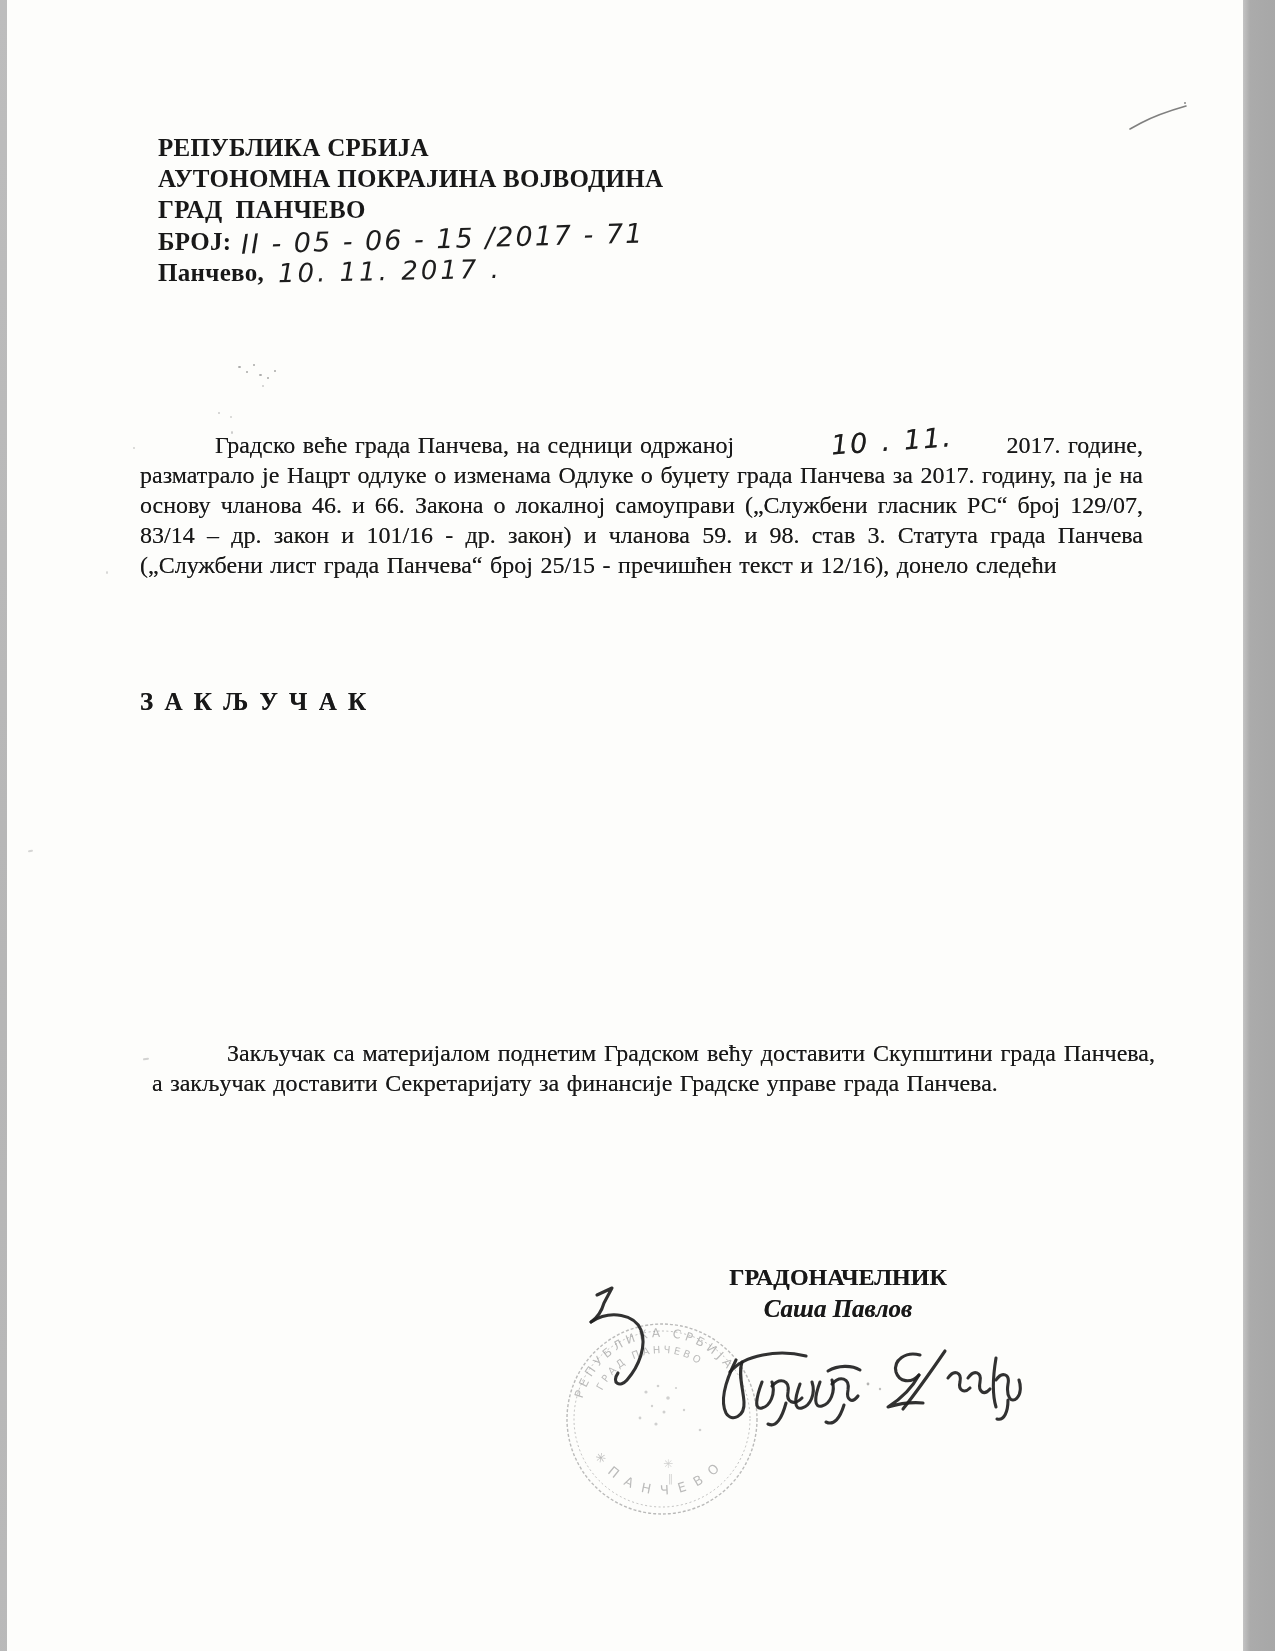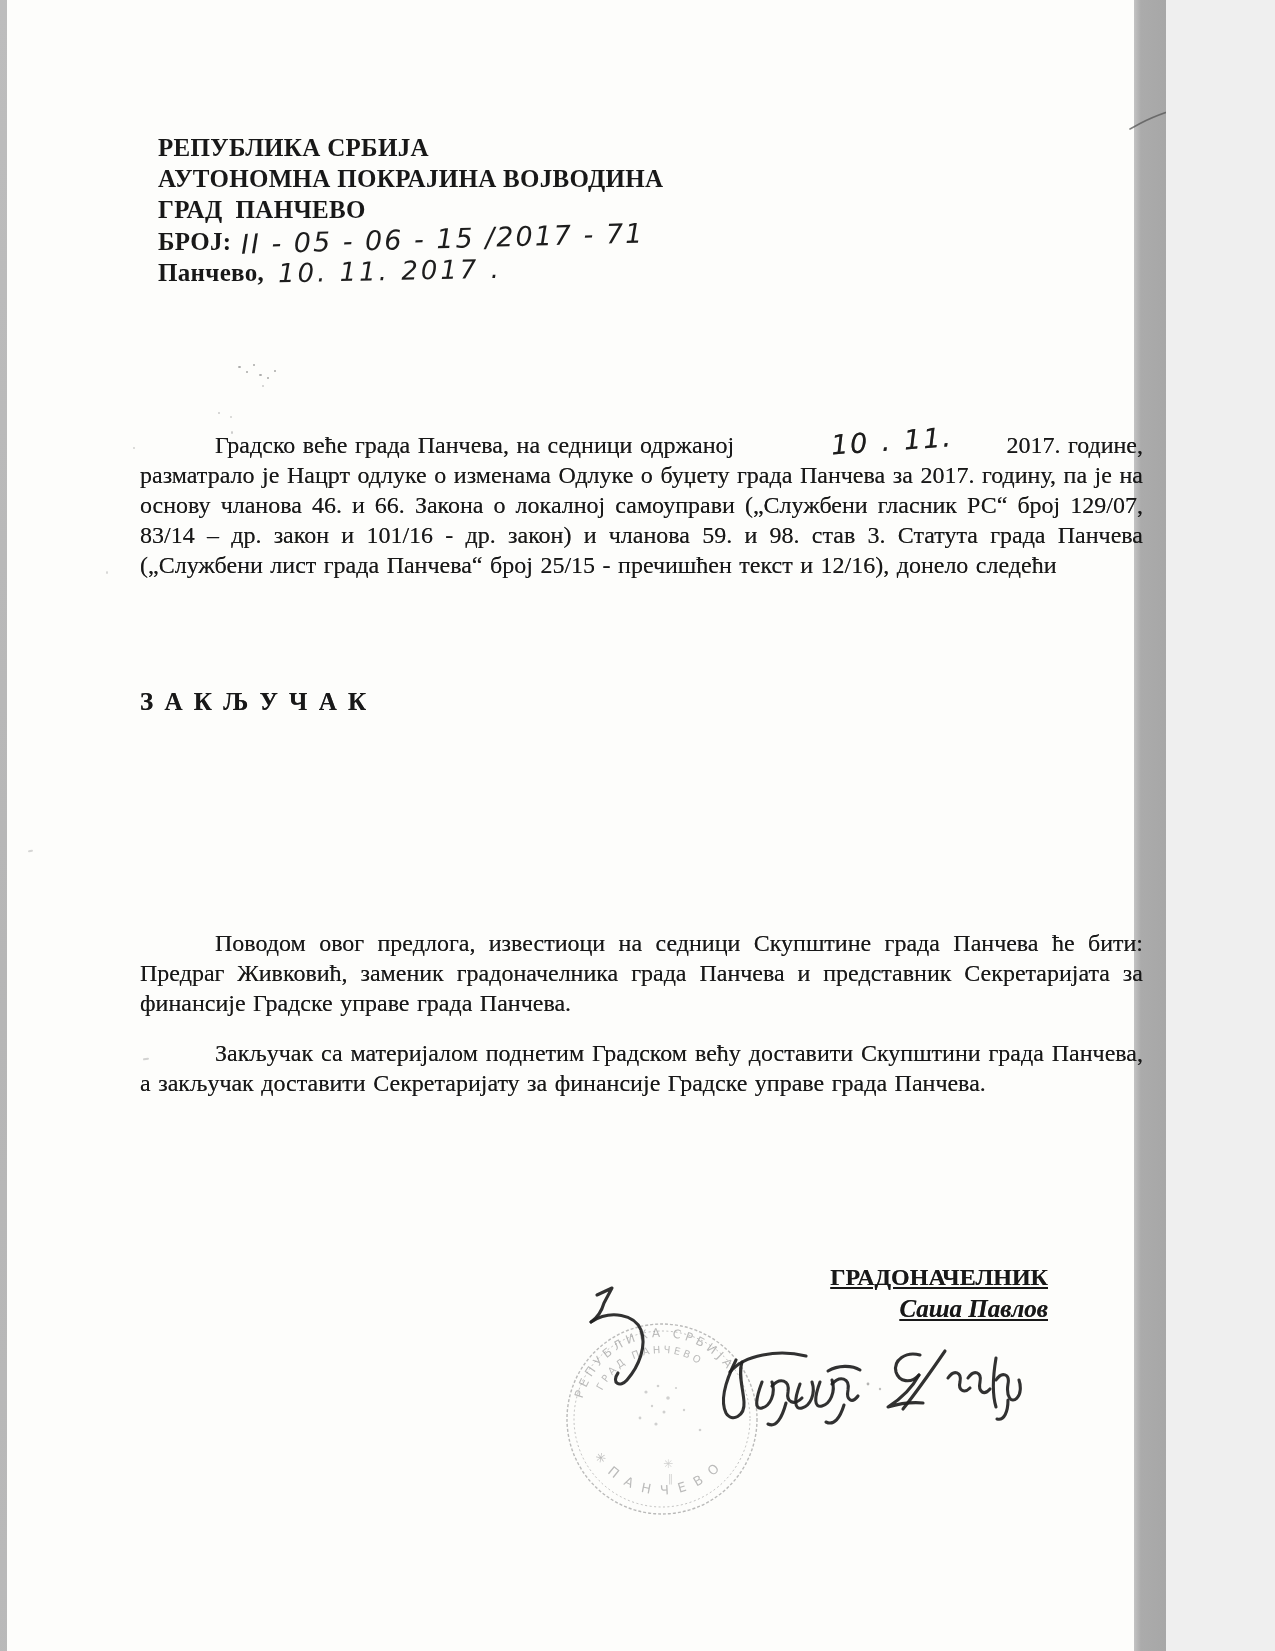--- a/index.html
+++ b/index.html
@@ -1,18 +1,18 @@
 <!DOCTYPE html>
 <html><head>
 <meta charset="utf-8">
 <style>
   html,body{margin:0;padding:0;background:#efefef;}
   .page{
     position:relative;
-    width:1166px;height:1651px;
+    width:1275px;height:1651px;
     background:#fdfdfb;
     overflow:hidden;
     font-family:"Liberation Serif","DejaVu Serif",serif;
     color:#181818;
   }
   
   .edge{position:absolute;top:0;height:100%;}
   .edge-left{left:0;width:7px;background:linear-gradient(to bottom,#b6b6b6,#aeaeae 60%,#b2b2b2);opacity:.9;}
   .edge-right{right:0;width:32px;background:linear-gradient(to right,#c3c3c3 0,#ababab 7px,#a7a7a7 100%);}
   
@@ -29,30 +29,30 @@
   .hw-inline-date{font-size:27px;letter-spacing:2px;transform:rotate(-4deg);margin:0 46px 0 14px;}
   
   .body-text{
     position:absolute;left:140px;width:1003px;margin:0;
     font-size:24px;line-height:30px;text-align:justify;
     word-spacing:1.5px;text-shadow:0 0 .4px rgba(0,0,0,.6);
   }
   .p1{top:429px;text-indent:75px;}
   .p2{top:806px;text-indent:75px;}
   .p3{top:928px;text-indent:75px;}
-  .p4{top:1038px;text-indent:75px;}
+  .p4{top:1038px;text-indent:75px;margin-left:12px;}
   .heading{
     position:absolute;left:140px;top:688px;width:1003px;margin:0;
     text-align:left;font-size:25px;font-weight:bold;letter-spacing:.45em;
     text-shadow:0 0 .4px rgba(0,0,0,.6);
   }
   
-  .sig{position:absolute;left:628px;top:1262px;width:420px;text-align:right;
+  .sig{position:absolute;left:628px;top:1262px;width:420px;text-align:center;
        font-weight:bold;font-size:24px;line-height:31px;white-space:nowrap;
-       text-shadow:0 0 .4px rgba(0,0,0,.6);text-decoration:underline;}
+       text-shadow:0 0 .4px rgba(0,0,0,.6);}
   .sig .name{font-style:italic;font-size:25px;}
   
   .stamp,.ink,.pen-mark{position:absolute;}
   .stamp-ring{fill:none;stroke:#8d8d8d;opacity:.6;}
   .stamp-text{fill:#8f8f8f;opacity:.6;font-family:"DejaVu Sans",sans-serif;}
   .stamp-inner{fill:#8f8f8f;opacity:.4;}
   .ink path{fill:none;stroke:#1f1f1f;stroke-width:3.1;stroke-linecap:round;stroke-linejoin:round;opacity:.92;}
   .pen-mark path{fill:none;stroke:#555;stroke-width:1.6;stroke-linecap:round;opacity:.75;}
   
   .speck{position:absolute;background:rgba(85,85,85,.5);border-radius:50%;}
@@ -83,21 +83,20 @@
   </div>
 
   <p class="body-text p1">
     <span>Градско веће града Панчева, на седници одржаној</span>
     <span class="handwrite hw-inline-date">10 . 11.</span>
     <span>2017. године, разматрало је Нацрт одлуке о изменама Одлуке о буџету града Панчева за 2017. годину, па је на основу чланова 46. и 66. Закона о локалној самоуправи („Службени гласник РС“ број 129/07, 83/14 – др. закон и 101/16 - др. закон) и чланова 59. и 98. став 3. Статута града Панчева („Службени лист града Панчева“ број 25/15 - пречишћен текст и 12/16), донело следећи</span>
   </p>
 
   <h1 class="heading">ЗАКЉУЧАК</h1>
 
-  <p class="body-text p3">Поводом овог предлога, известиоци на седници Скупштине града Панчева ће бити: Предраг Живковић, заменик градоначелника града Панчева и представник Секретаријата за финансије Градске управе града Панчева.</p>
   <p class="body-text p4">Закључак са материјалом поднетим Градском већу доставити Скупштини града Панчева, а закључак доставити Секретаријату за финансије Градске управе града Панчева.</p>
 
   <div class="sig">
     <div>ГРАДОНАЧЕЛНИК</div>
     <div class="name">Саша Павлов</div>
   </div>
 
   <svg class="stamp" style="left:560px;top:1317px;" width="204" height="204" viewBox="560 1317 204 204">
     <circle class="stamp-ring" cx="662" cy="1419" r="95" stroke-width="1.4" stroke-dasharray="3 2"></circle>
     <circle class="stamp-ring" cx="662" cy="1419" r="88" stroke-width=".9" stroke-dasharray="2 2.5"></circle>

